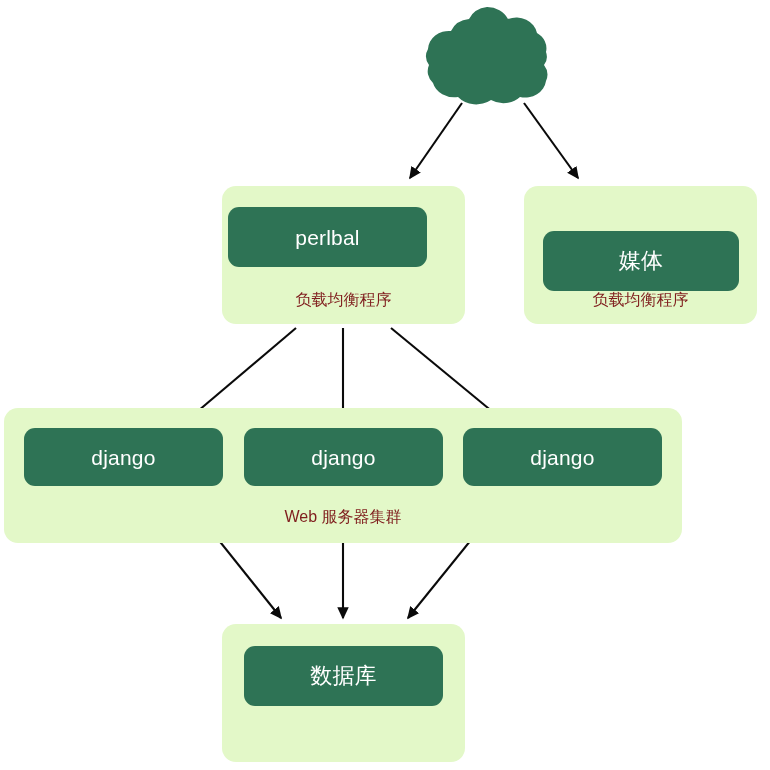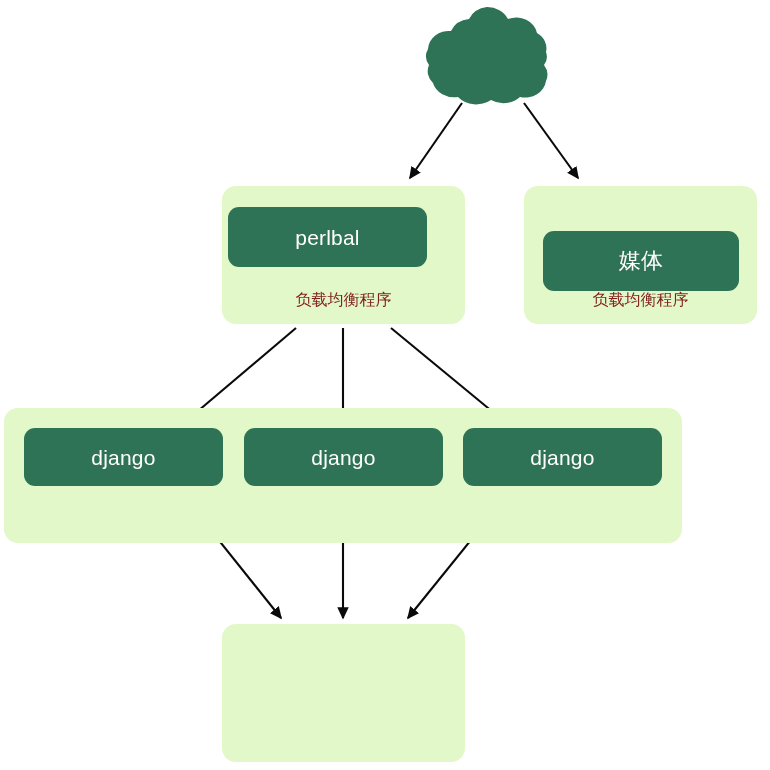--- a/index.html
+++ b/index.html
@@ -152,17 +152,21 @@
   </div>
 
   <div class="node-box" id="node-django-2">
     <span class="node-label">django</span>
   </div>
 
   <div class="node-box" id="node-django-3">
     <span class="node-label">django</span>
   </div>
 
+  <div class="node-box" id="node-database">
+    <span class="node-label cjk">数据库</span>
+  </div>
 
   <div class="group-caption" id="caption-loadbalancer">负载均衡程序</div>
   <div class="group-caption" id="caption-media">负载均衡程序</div>
+  <div class="group-caption" id="caption-webcluster">Web 服务器集群</div>
 
 </div>
 
 </body></html>

